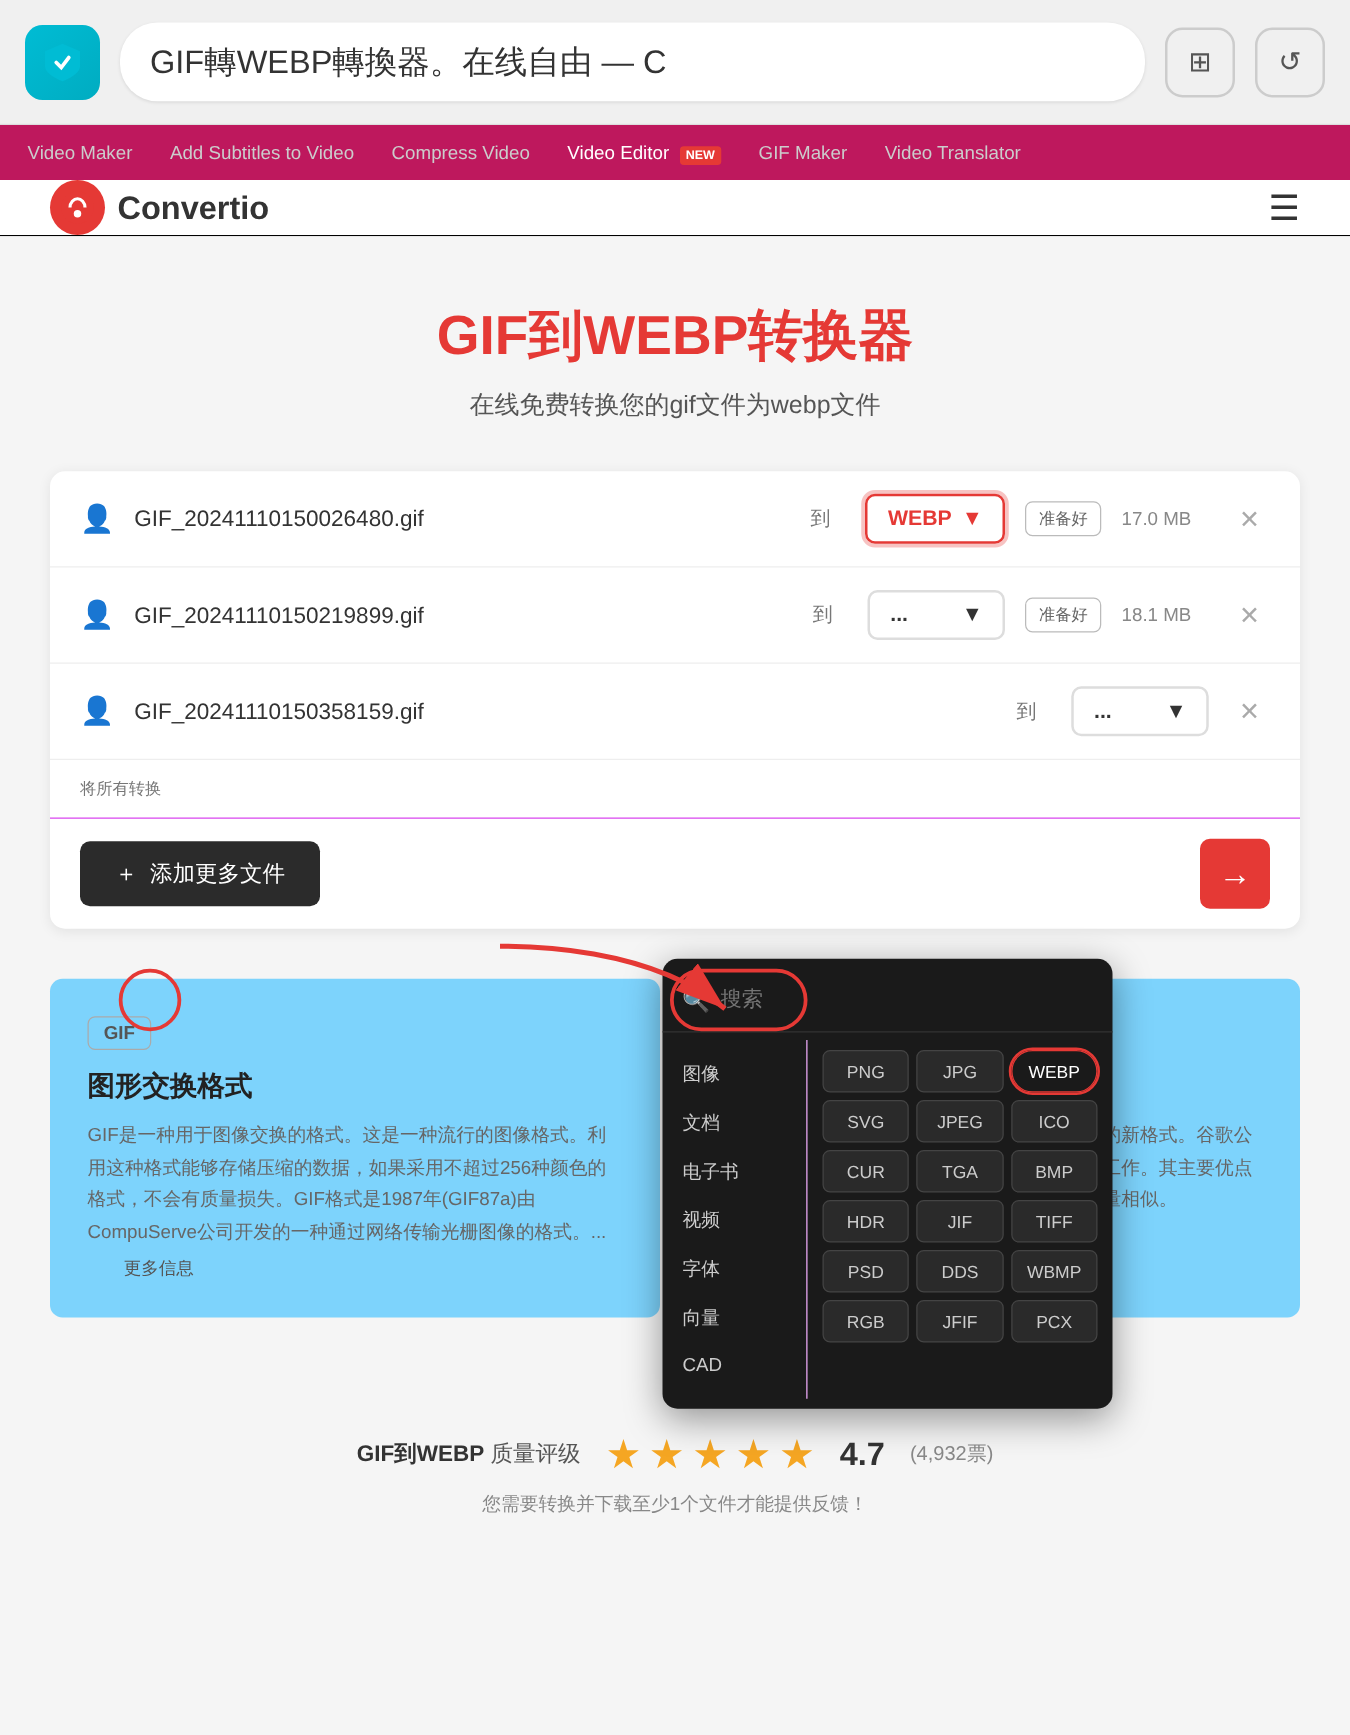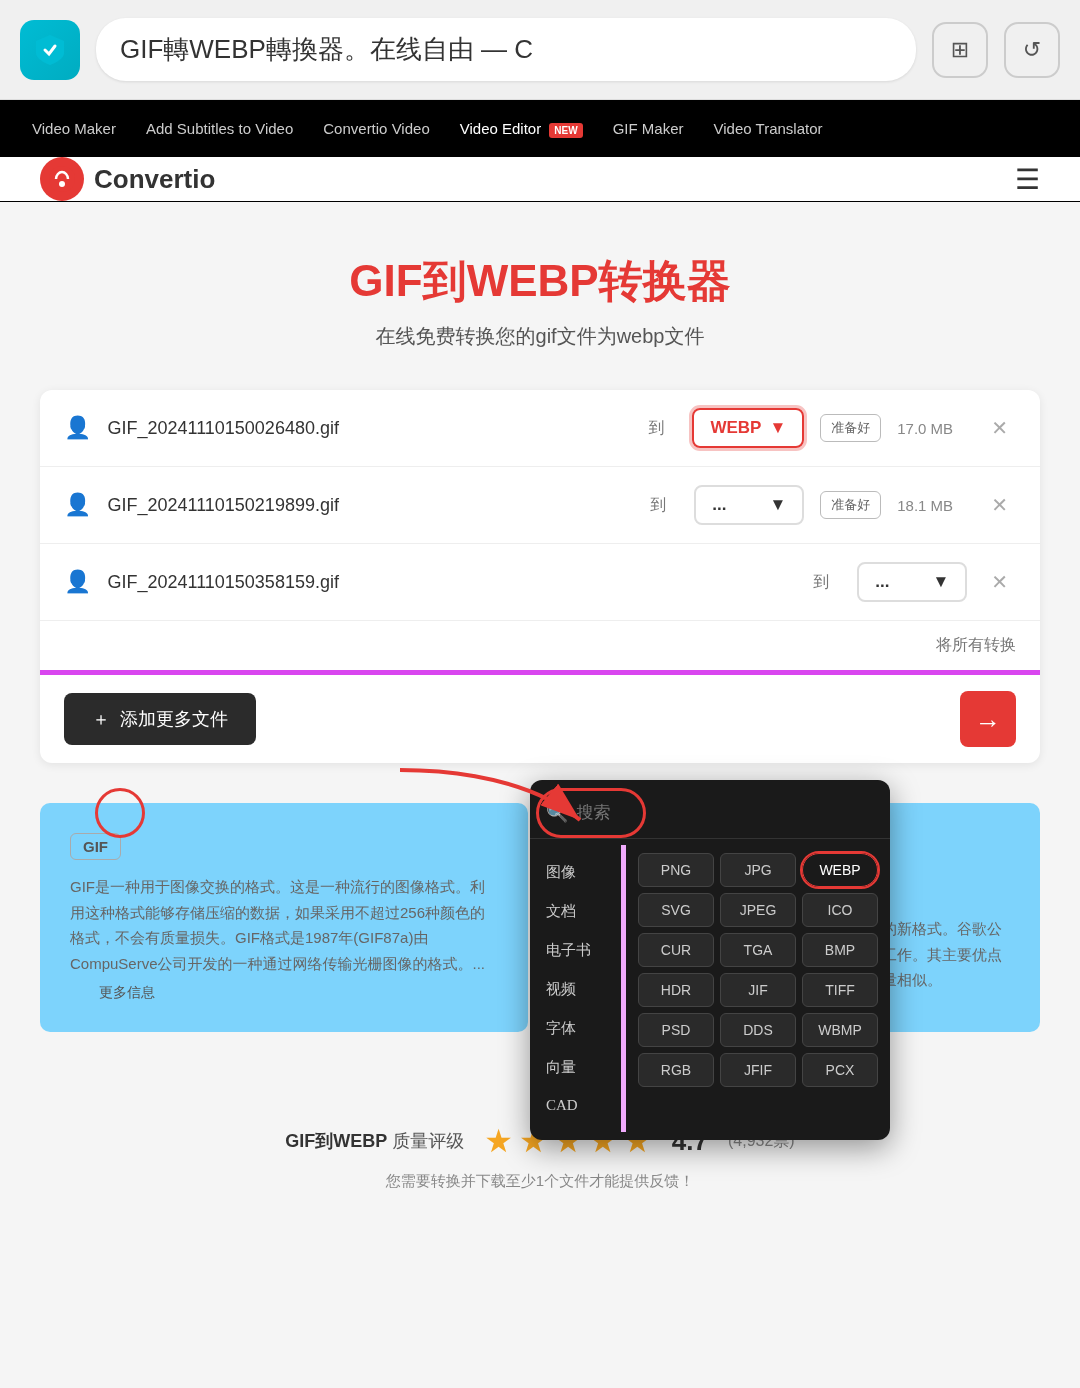--- a/index.html
+++ b/index.html
@@ -38,26 +38,26 @@
       border: 2px solid #ccc;
       border-radius: 14px;
       display: flex; align-items: center; justify-content: center;
       cursor: pointer;
       font-size: 22px;
       color: #555;
     }
 
     
     .nav-bar {
-      background: #000000;
-      padding: 0 32px;
+      background: #be185d;
+      padding: 0 22px;
       display: flex;
       align-items: center;
       gap: 30px;
-      height: 57px;
+      height: 44px;
     }
     .nav-item {
       color: #ccc;
       font-size: 15px;
       cursor: pointer;
       text-decoration: none;
       white-space: nowrap;
     }
     .nav-item.active { color: white; }
     .nav-badge {
@@ -198,24 +198,24 @@
       color: #aaa;
       font-size: 20px;
       cursor: pointer;
       background: none;
       border: none;
       padding: 0 8px;
     }
 
     .convert-all-row {
       padding: 14px 24px;
-      text-align: right;
-      font-size: 16px;
+      text-align: left;
+      font-size: 13px;
       color: #777;
-      border-bottom: 5px solid #d946ef;
+      border-bottom: 1px solid #d946ef;
     }
 
     .bottom-row {
       display: flex;
       align-items: center;
       padding: 16px 24px;
       gap: 20px;
     }
     .add-files-btn {
       background: #2b2b2b;
@@ -268,24 +268,23 @@
       font-size: 17px;
       outline: none;
       flex: 1;
     }
     .dropdown-body {
       display: flex;
       gap: 0;
       padding-top: 6px;
     }
     .categories {
-      width: 96px;
+      width: 116px;
       padding: 8px 0;
-      border-right: 5px solid #f0abfc;
-      font-family: Liberation Serif, serif;
+      border-right: 1px solid #f0abfc;
     }
     .category-item {
       padding: 10px 16px;
       color: #ccc;
       font-size: 15px;
       cursor: pointer;
     }
     .formats-grid {
       flex: 1;
       display: grid;
@@ -427,21 +426,21 @@
     </svg>
   </div>
   <div class="address-bar">GIF轉WEBP轉換器。在线自由 — C</div>
   <button class="browser-btn">⊞</button>
   <button class="browser-btn">↺</button>
 </div>
 
 <nav class="nav-bar">
   <a class="nav-item">Video Maker</a>
   <a class="nav-item">Add Subtitles to Video</a>
-  <a class="nav-item">Convertio Video</a>
+  <a class="nav-item">Compress Video</a>
   <a class="nav-item active">
     <span>Video Editor</span>
     <span class="nav-badge">NEW</span>
   </a>
   <a class="nav-item">GIF Maker</a>
   <a class="nav-item">Video Translator</a>
 </nav>
 
 <header class="site-header">
   <div class="logo">
@@ -567,20 +566,21 @@
         </marker>
       </defs>
       <path d="M 40 20 C 60 20 160 20 220 70" stroke="#e53935" stroke-width="4" fill="none" marker-end="url(#arrowhead)"></path>
     </svg>
 
   </div>
 
   <div class="info-section">
     <div class="info-card">
       <div class="info-badge">GIF</div>
+      <h2 class="info-title">图形交换格式</h2>
       <p class="info-text">GIF是一种用于图像交换的格式。这是一种流行的图像格式。利用这种格式能够存储压缩的数据，如果采用不超过256种颜色的格式，不会有质量损失。GIF格式是1987年(GIF87a)由CompuServe公司开发的一种通过网络传输光栅图像的格式。...</p>
       <a class="more-link">更多信息</a>
     </div>
     <div class="info-card">
       <div class="info-badge">WEBP</div>
       <h2 class="info-title">WEBP图像格式</h2>
       <p class="info-text">这是支持在互联网上无损和有损图像质量压缩的新格式。谷歌公司开发这种格式专为在网上迅速和方便地做好工作。其主要优点是，相对于其他图像格式，文件小，但图像质量相似。</p>
     </div>
   </div>
 </div>

